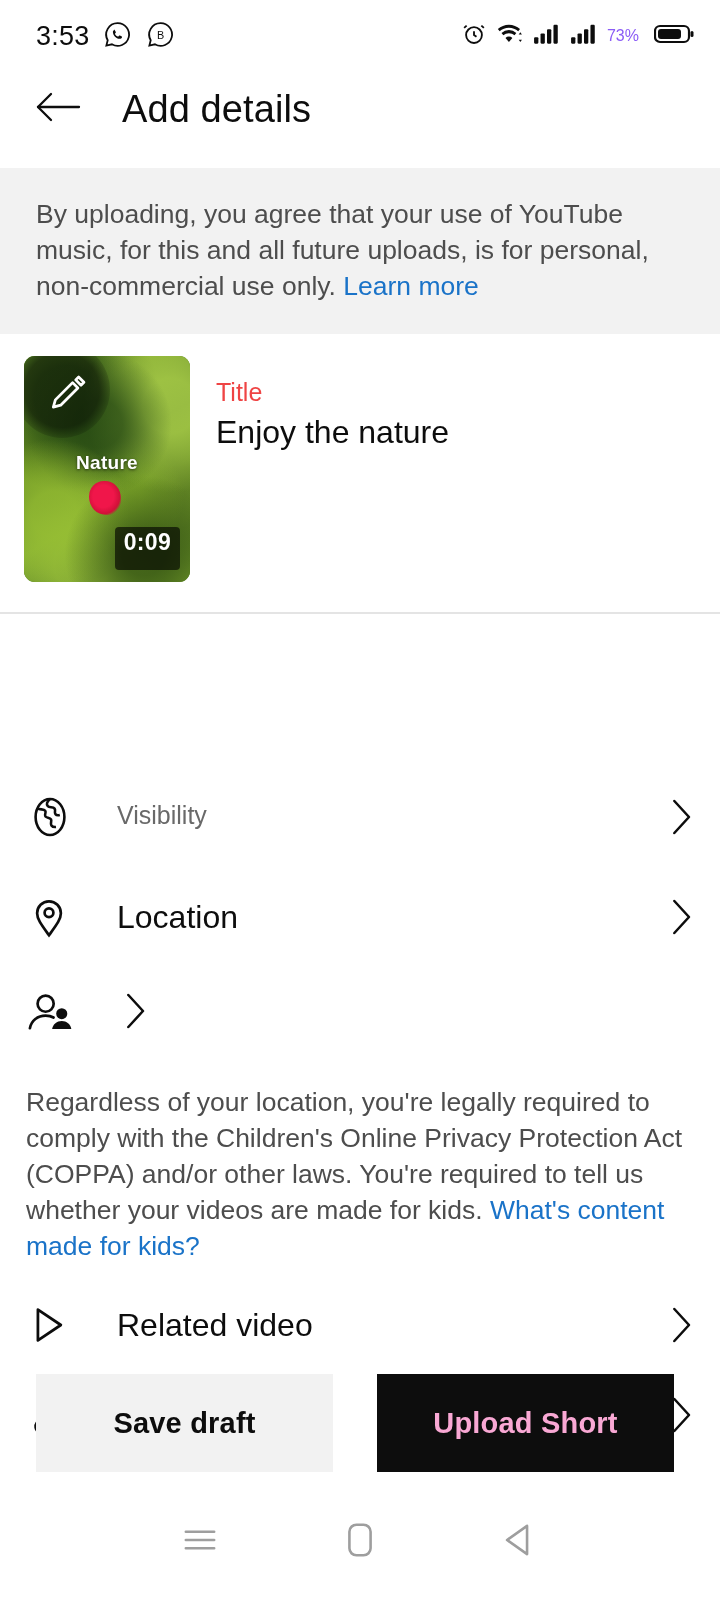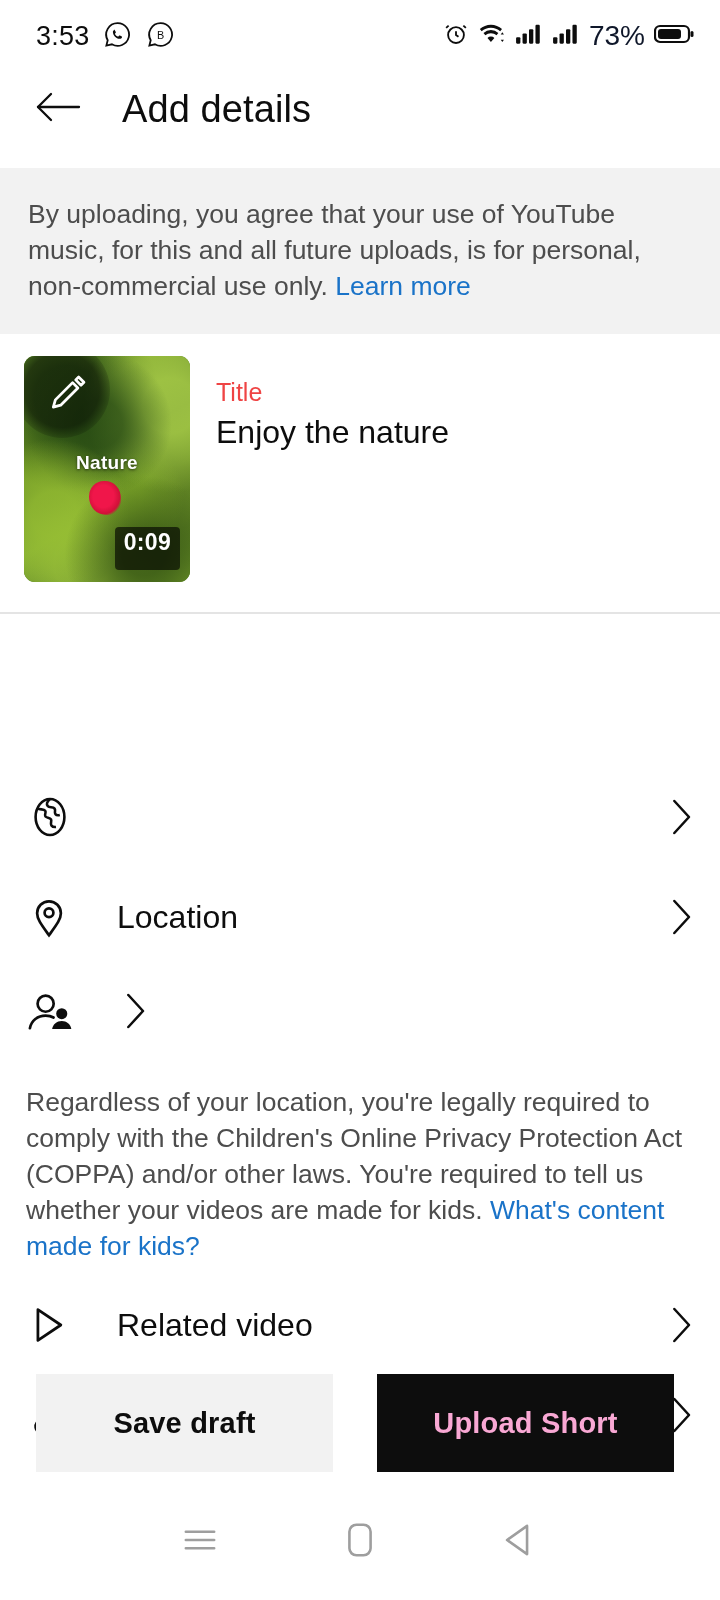--- a/index.html
+++ b/index.html
@@ -17,21 +17,21 @@
     height:72px;
     display:flex;
     align-items:center;
     justify-content:space-between;
     padding:0 26px 0 36px;
     gap:34px;
   }
   .sb-left { display:flex; align-items:center; gap:14px; }
   .sb-time { font-size:27px; letter-spacing:.2px; color:#0d0d0d; }
   .sb-right { display:flex; align-items:center; gap:9px; }
-  .sb-batt-pct { font-size:28px; color:#0f172a; margin-right:0; }
+  .sb-batt-pct { font-size:16px; color:#8b5cf6; margin-right:6px; }
 
   
   .appbar {
     height:74px;
     display:flex;
     align-items:center;
     padding-left:30px;
     gap:36px;
   }
   .back-btn { width:56px; height:56px; display:flex; align-items:center; justify-content:center; }
@@ -40,20 +40,21 @@
   
   .notice {
     background:#f2f2f2;
     padding:28px 28px 30px 28px;
     margin-top:22px;
   }
   .notice p {
     font-size:26.5px;
     line-height:1.36;
     color:#4d4d4d;
+    margin-left:8px;
   }
   .link { color:#1a73c8; }
 
   
   .video-row {
     display:flex;
     padding:22px 28px 30px 24px;
     gap:26px;
   }
   .thumb {
@@ -303,20 +304,21 @@
 
   <div class="row row-visibility">
     <div class="row-icon">
       <svg width="48" height="48" viewBox="0 0 24 24" fill="none" stroke="#0d0d0d" stroke-width="1.3">
         <ellipse cx="12" cy="12" rx="7.2" ry="9"></ellipse>
         <path d="M5.4 7.6c1.8 1 3.4.2 4.2 1.3.7 1-.6 1.8.1 2.8.6.9 2.2.4 2.8 1.5.5 1-.5 2 .2 3 .5.7 1.4.9 2.3.8"></path>
         <path d="M12 3c-1.5 1.3-2 2.6-1.1 3.6.8.9 2.6.2 3.4 1.2.7.9-.3 2 .4 2.8.5.6 1.4.6 2.2.4"></path>
       </svg>
     </div>
     <div class="row-body">
+      <div class="row-sublabel">Visibility</div>
     </div>
     <div class="row-chevron">
       <svg width="26" height="40" viewBox="0 0 18 30" fill="none" stroke="#0d0d0d" stroke-width="1.9" stroke-linecap="round" stroke-linejoin="round">
           <path d="M4 3l11 12L4 27"></path>
         </svg>
     </div>
   </div>
 
   <div class="row">
     <div class="row-icon">

